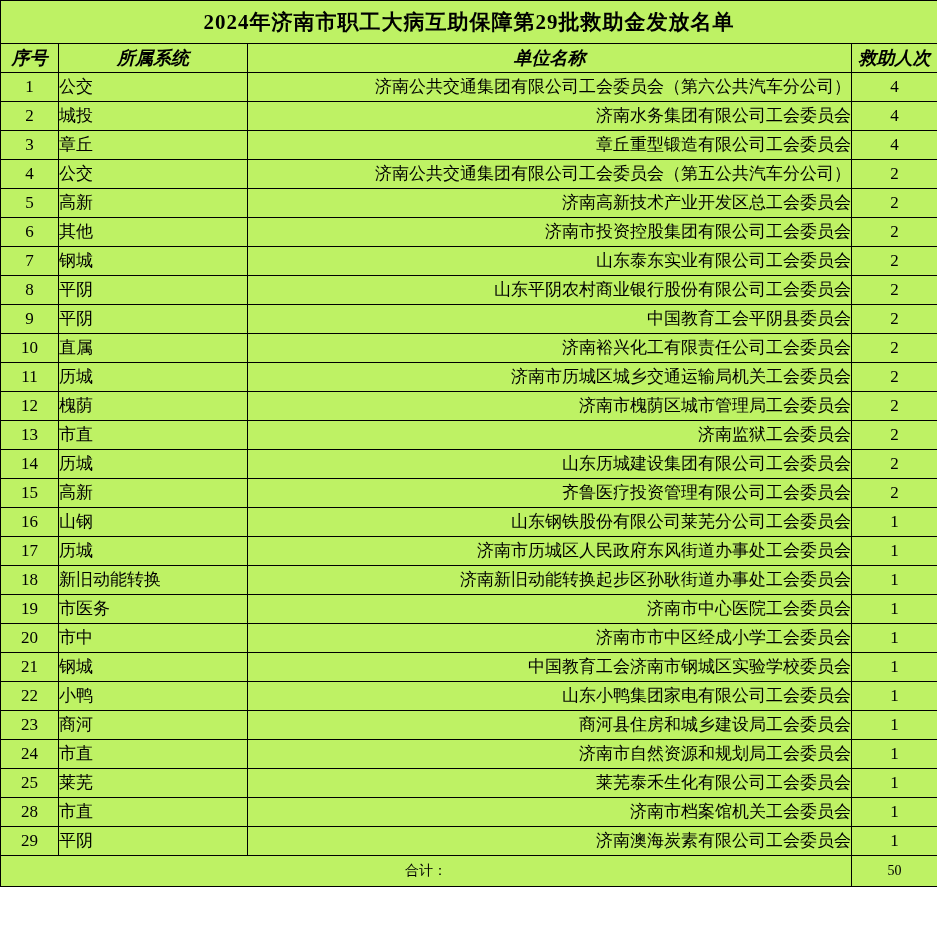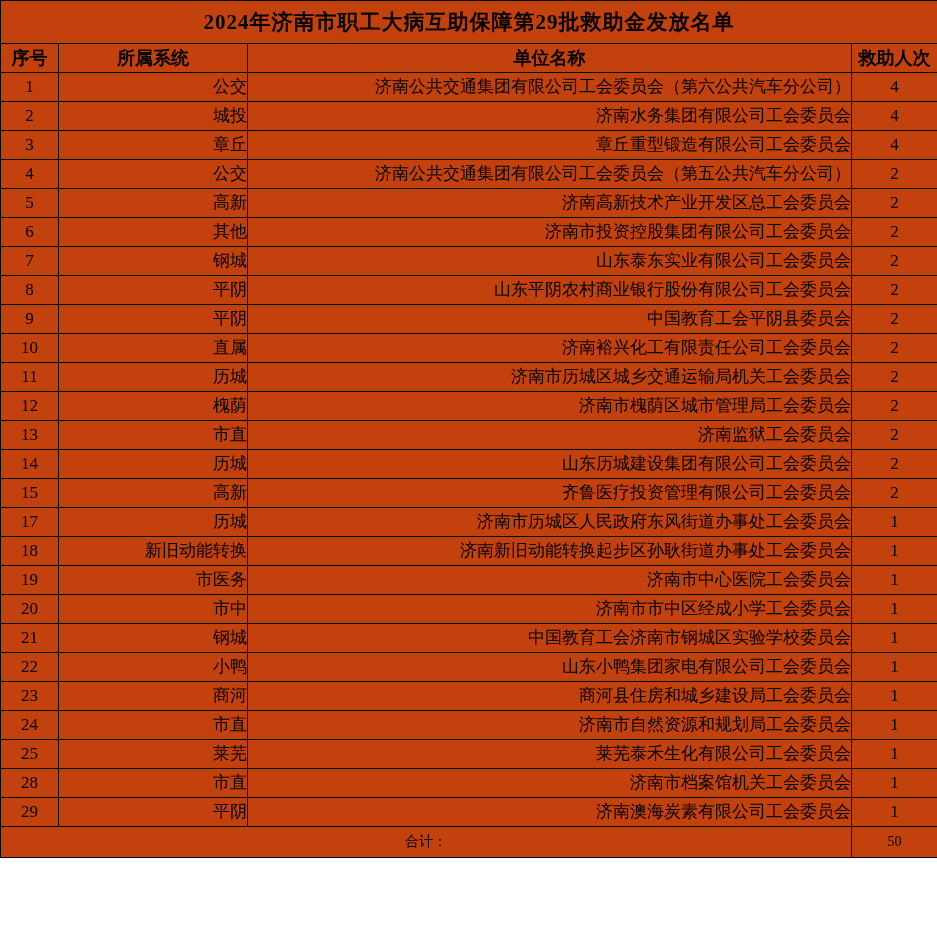--- a/index.html
+++ b/index.html
@@ -9,49 +9,50 @@
   }
   body {
     width: 937px;
     color: #000000;
     font-family: "Liberation Serif", "DejaVu Serif", serif;
   }
   table.relief {
     width: 937px;
     border-collapse: collapse;
     table-layout: fixed;
-    background: #c2410c;
+    background: #bef264;
   }
   table.relief td, table.relief th {
     border: 1px solid #000000;
     padding: 0;
     overflow: hidden;
     vertical-align: middle;
     line-height: 1.15;
   }
   .title-cell {
     height: 42px;
     font-size: 21px;
     font-weight: bold;
     text-align: center;
     letter-spacing: 1px;
   }
   tr.head th {
     height: 28px;
     font-size: 18px;
     font-weight: bold;
     text-align: center;
+    font-style: italic;
   }
   tbody td {
     height: 28px;
     font-size: 17px;
     white-space: nowrap;
   }
   .c-idx   { text-align: center; }
-  .c-sys   { text-align: right; border-radius: 10px; }
+  .c-sys   { text-align: left; }
   .c-unit  { text-align: right; padding-left: 6px; }
   .c-cnt   { text-align: center; }
   tfoot td {
     height: 30px;
     font-size: 14px;
   }
   .total-label { text-align: center; }
   .total-value { text-align: center; }
 </style>
 </head>
@@ -160,20 +161,26 @@
         <td class="c-unit">山东历城建设集团有限公司工会委员会</td>
         <td class="c-cnt">2</td>
       </tr>
       <tr>
         <td class="c-idx">15</td>
         <td class="c-sys">高新</td>
         <td class="c-unit">齐鲁医疗投资管理有限公司工会委员会</td>
         <td class="c-cnt">2</td>
       </tr>
       <tr>
+        <td class="c-idx">16</td>
+        <td class="c-sys">山钢</td>
+        <td class="c-unit">山东钢铁股份有限公司莱芜分公司工会委员会</td>
+        <td class="c-cnt">1</td>
+      </tr>
+      <tr>
         <td class="c-idx">17</td>
         <td class="c-sys">历城</td>
         <td class="c-unit">济南市历城区人民政府东风街道办事处工会委员会</td>
         <td class="c-cnt">1</td>
       </tr>
       <tr>
         <td class="c-idx">18</td>
         <td class="c-sys">新旧动能转换</td>
         <td class="c-unit">济南新旧动能转换起步区孙耿街道办事处工会委员会</td>
         <td class="c-cnt">1</td>

